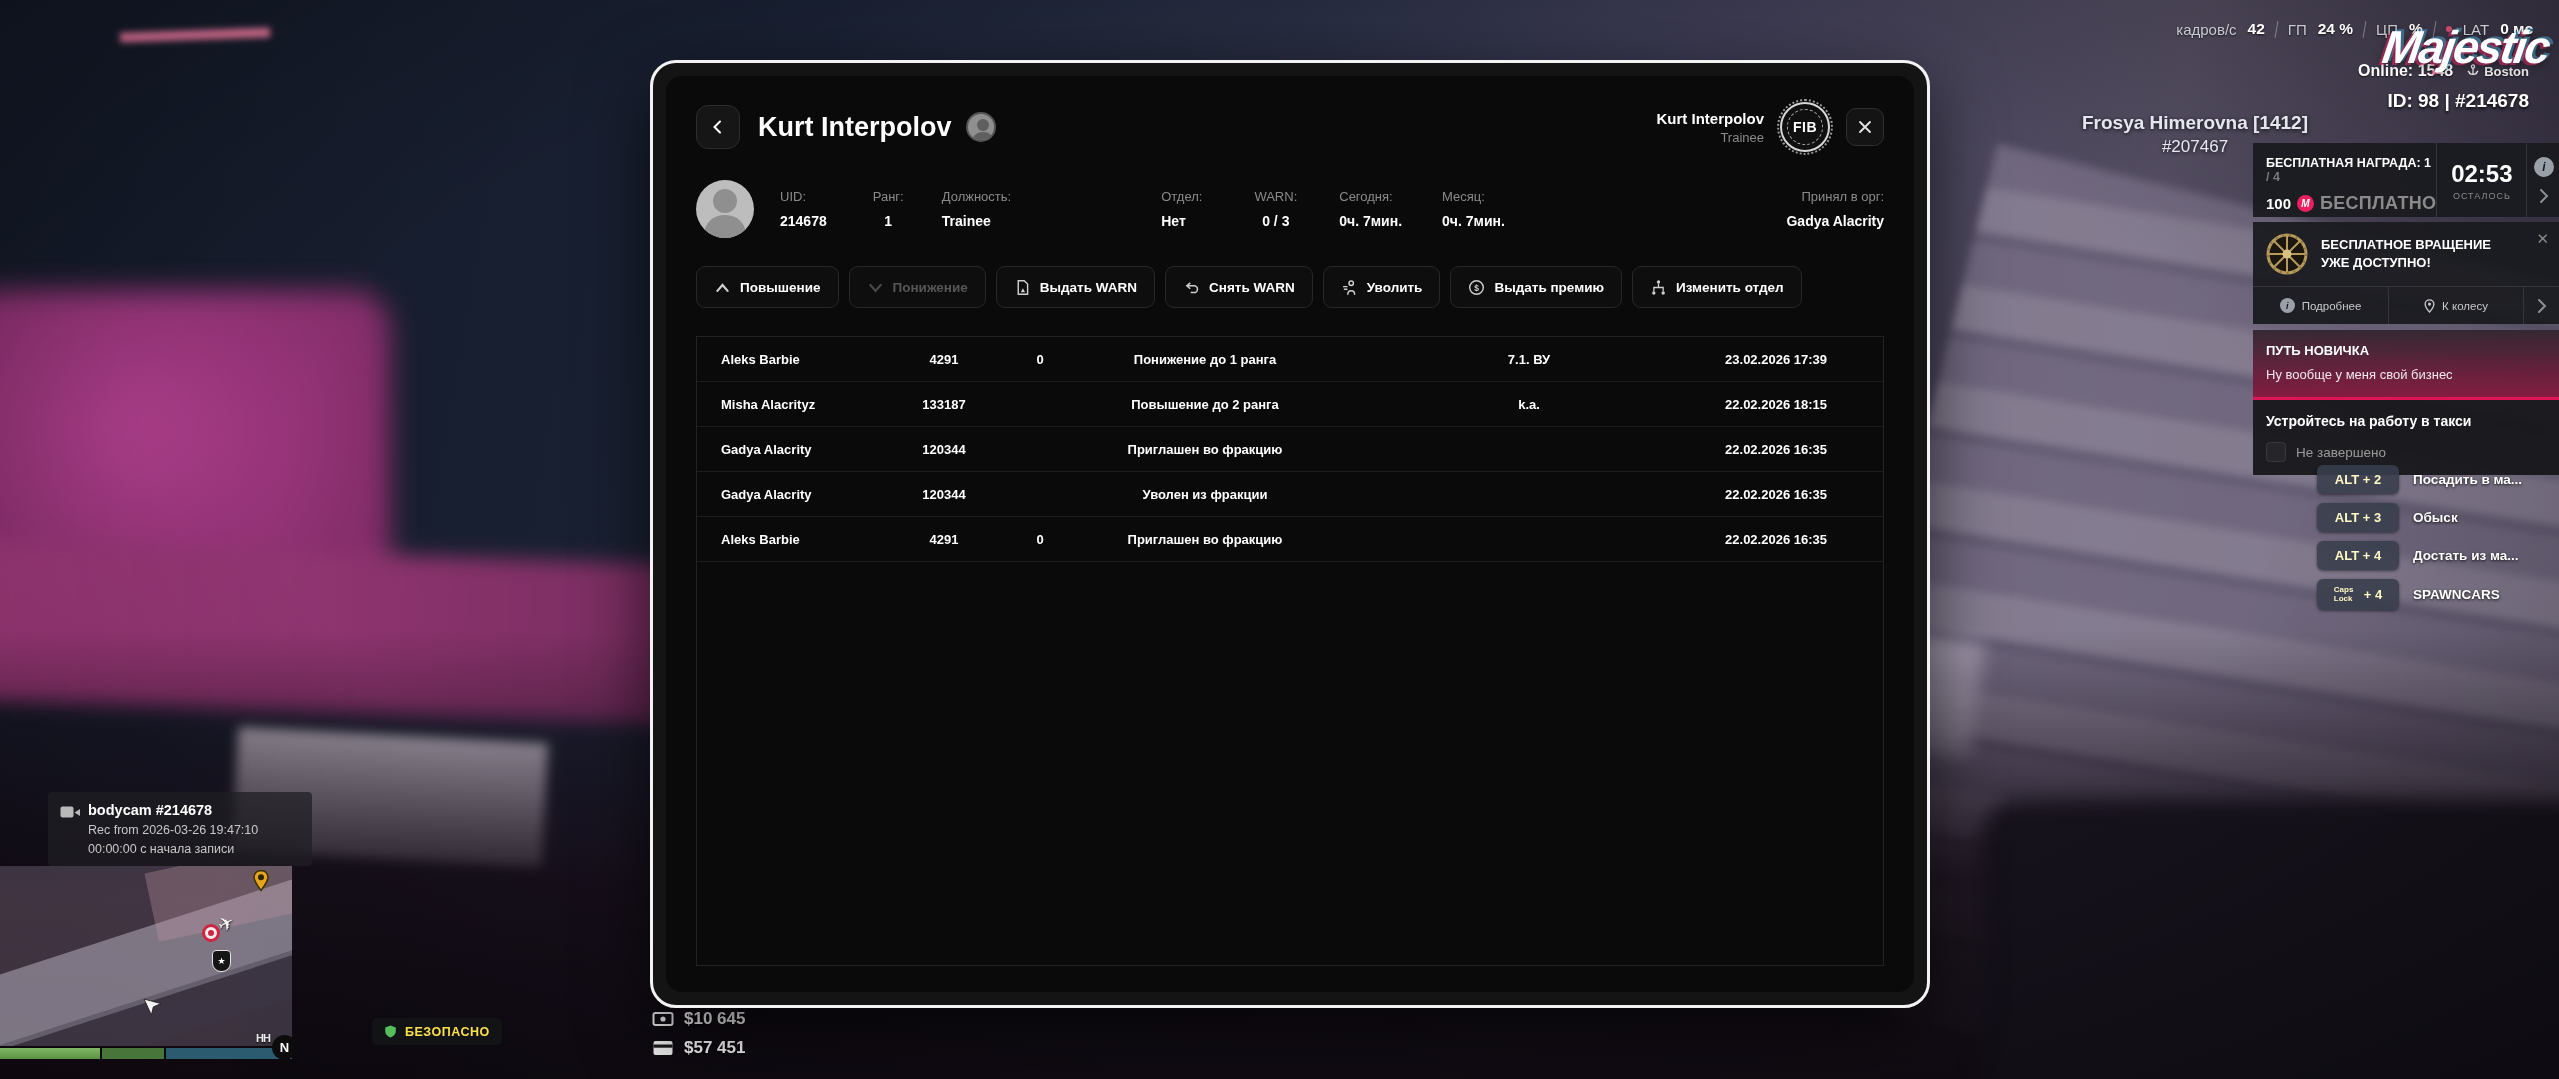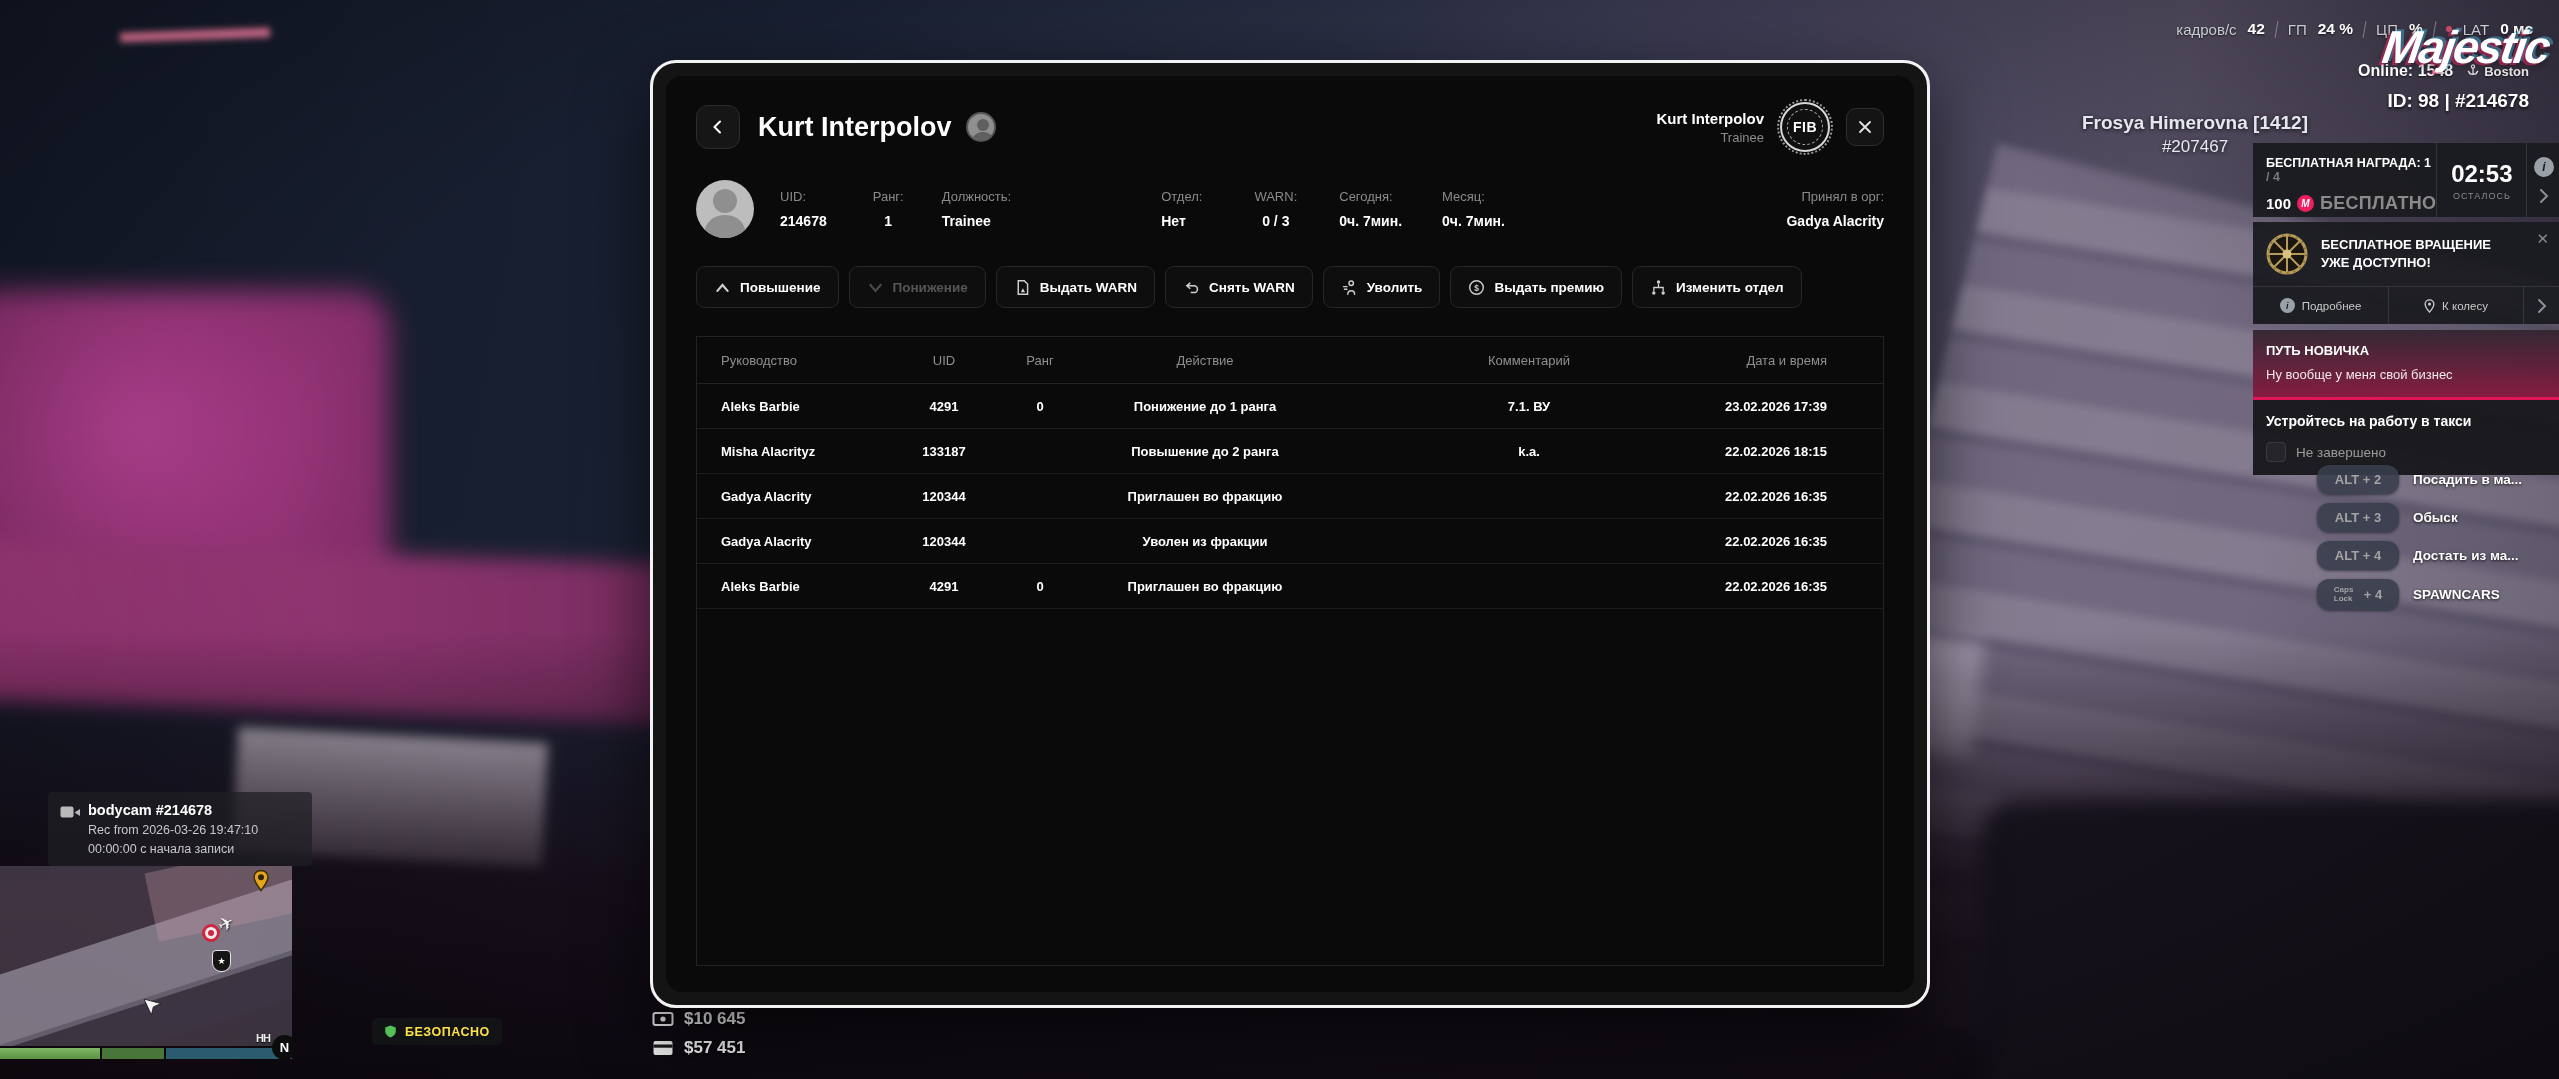--- a/index.html
+++ b/index.html
@@ -131,22 +131,22 @@
   .newbie .nb-sub { font-size:13px; color:#f0e7ec; margin-top:9px; }
   .taskpanel { background:rgba(22,22,25,.93); padding:13px; }
   .task-title { font-size:14px; font-weight:800; color:#fff; }
   .task-row { display:flex; align-items:center; gap:10px; margin-top:13px; }
   .checkbox { width:20px; height:20px; background:#26262a; border:1px solid #3a3a3e; border-radius:4px; cursor:pointer; }
   .task-status { font-size:13.5px; color:#9a9a9a; }
 
   
   .hotkeys { right:10px; top:465px; z-index:4; display:flex; flex-direction:column; gap:9px; width:232px; }
   .hk-row { display:grid; grid-template-columns:82px 1fr; align-items:center; gap:14px; }
-  .hk-key { background:rgba(56,62,76,.9); border-radius:12px; padding:7px 6px; font-weight:800; font-size:13px;
-    color:#a3a3a3; text-align:center; box-shadow:0 1px 3px rgba(0,0,0,.5); }
+  .hk-key { background:rgba(56,62,76,.9); border-radius:6px; padding:7px 6px; font-weight:800; font-size:13px;
+    color:#fef9c3; text-align:center; box-shadow:0 1px 3px rgba(0,0,0,.5); }
   .hk-key.small { display:flex; align-items:center; justify-content:center; gap:4px; }
   .hk-key .mod2 { font-size:8px; line-height:8.5px; font-weight:800; width:26px; text-align:left; }
   .hk-label { font-size:13.5px; font-weight:800; color:#fff; text-shadow:0 1px 3px rgba(0,0,0,.85); }
 
   
   .bodycam { left:48px; top:792px; width:264px; z-index:3; background:rgba(30,30,34,.72); border-radius:4px;
     padding:10px 12px; display:grid; grid-template-columns:28px 1fr; }
   .bc-title { font-size:14.5px; font-weight:800; color:#fff; }
   .bc-line { font-size:12.5px; color:#c8c8c8; margin-top:5px; }
 
@@ -336,28 +336,20 @@
           <circle cx="10" cy="3.5" r="2" fill="currentColor"></circle>
           <circle cx="4.5" cy="16.5" r="2" fill="currentColor"></circle>
           <circle cx="15.5" cy="16.5" r="2" fill="currentColor"></circle>
           <path d="M10 5.5 V10 M10 10 H4.5 V14.5 M10 10 H15.5 V14.5" fill="none" stroke="currentColor" stroke-width="1.5"></path>
           </svg>
         <span>Изменить отдел</span>
       </button>
     </div>
 
     <div class="p-table">
-      <div class="t-row t-head">
-        <div class="c0">Руководство</div>
-        <div class="c1">UID</div>
-        <div class="c2">Ранг</div>
-        <div class="c3">Действие</div>
-        <div class="c4">Комментарий</div>
-        <div class="c5">Дата и время</div>
-      </div>
       <div class="t-body">
         <div class="t-row">
           <div class="c0">Aleks Barbie</div>
           <div class="c1">4291</div>
           <div class="c2">0</div>
           <div class="c3">Понижение до 1 ранга</div>
           <div class="c4">7.1. ВУ</div>
           <div class="c5">23.02.2026 17:39</div>
         </div>
         <div class="t-row">

